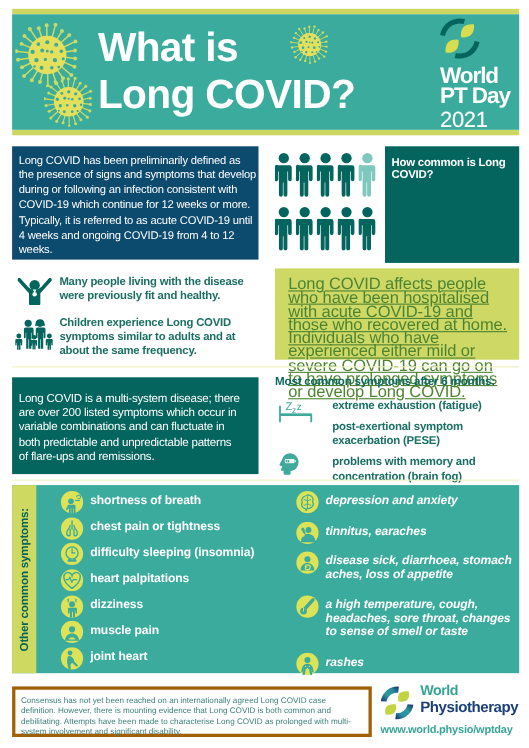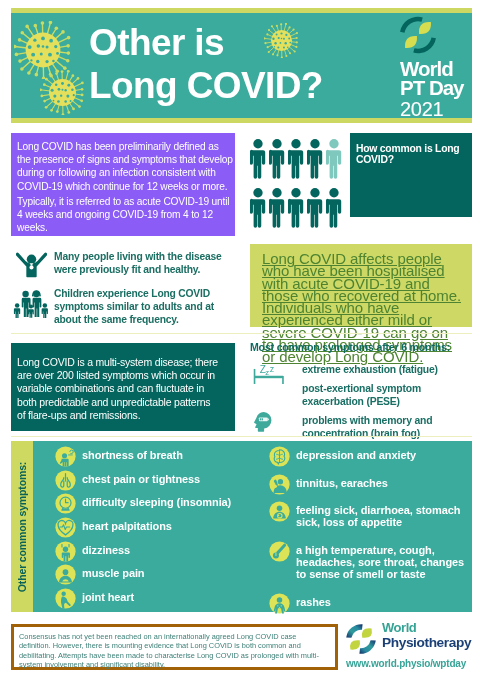--- a/index.html
+++ b/index.html
@@ -23,33 +23,33 @@
 
   .wptd{position:absolute;left:389px;top:1px;width:80px;text-align:left;}
   .wptd-mark{display:block;width:38px;height:38px;margin-left:-1px;margin-top:2px;}
   .wptd-l1,.wptd-l2{color:#fff;font-weight:bold;font-size:20.5px;line-height:19px;letter-spacing:-1.0px;}
   .wptd-l1{margin-top:5px;}
   .wptd-yr{color:#fff;font-size:20px;line-height:20px;letter-spacing:-0.3px;margin-top:2px;
            font-family:"Liberation Sans",sans-serif;
            -webkit-text-stroke:0.1px #fff;}
 
   
-  .teal-card{background:#8b5cf6;color:#fff;}
+  .teal-card{background:#0c4a6e;color:#fff;}
   .dark-card{background:#03655D;color:#fff;}
   .green-card{background:#CDD865;color:#2E6B3B;}
   .hrule{height:1px;background:#EDEFBF;}
 
   #def-card{left:11px;top:133px;width:224px;height:103px;padding:7px 1px 0 6px;}
   #def-card p{margin:0 0 2px 0;font-size:10.2px;line-height:13.2px;letter-spacing:-0.18px;}
 
   #people-grid{left:250px;top:139px;width:100px;height:96px;}
   .prow{display:flex;gap:4px;margin-bottom:9px;}
   .pcell{display:block;width:15px;height:40px;}
 
-  #prev-card{left:350px;top:133px;width:122px;height:84px;padding:11px 1px 0 6px;}
+  #prev-card{left:350px;top:133px;width:122px;height:106px;padding:11px 1px 0 6px;}
   .prev-head{font-weight:bold;font-size:10.4px;line-height:10.7px;color:#fff;letter-spacing:-0.25px;}
   .prev-body{margin-top:1px;color:#fff;font-size:9.3px;line-height:15.4px;font-weight:bold;letter-spacing:-0.2px;}
   .prev-body .big{font-size:16.5px;color:#B9D0CD;font-weight:normal;letter-spacing:-0.2px;}
   .prev-body .sml{font-size:9.3px;color:#fff;font-weight:bold;letter-spacing:-0.3px;}
 
   
   #facts{left:8px;top:250px;width:229px;}
   .fact{display:flex;align-items:flex-start;margin-bottom:8px;}
   .fact .ic{width:46px;flex:0 0 46px;display:flex;justify-content:center;}
   .fact .tx{font-size:10.3px;line-height:13.2px;color:#1B6E62;font-weight:bold;letter-spacing:-0.2px;padding-top:0px;max-width:174px;}
@@ -75,21 +75,21 @@
 
   
   #other{left:11px;top:441px;width:461px;height:171px;display:flex;background:#3AAB9C;}
   .other-tab{flex:0 0 22px;background:#CDD961;position:relative;}
   .other-tab span{position:absolute;left:50%;top:50%;
       transform:translate(-50%,-50%) rotate(-90deg);white-space:nowrap;
       font-size:10.6px;font-weight:bold;color:#0B6357;letter-spacing:-0.2px;}
   .other-body{flex:1;position:relative;}
   .other-col{position:absolute;top:5px;}
   #other-left{left:22px;width:180px;}
-  #other-right{left:236px;width:204px;}
+  #other-right{left:236px;width:204px;font-style:italic;}
   .srow{position:relative;min-height:23.7px;margin-bottom:0;}
   #other-right .srow{min-height:0;margin-bottom:11.8px;}
   .srow .sic{position:absolute;left:0;top:0;}
   .srow .stx{display:block;margin-left:27px;font-size:11px;line-height:11.9px;color:#fff;font-weight:bold;letter-spacing:-0.1px;padding-top:4px;padding-bottom:0;}
 
   
   #disclaimer{left:11px;top:624px;width:327px;height:46px;border:3px solid #a16207;padding:5px 5px 0 5px;}
   #disclaimer p{margin:0;font-size:7.4px;line-height:9.4px;color:#3E8078;max-width:314px;}
 
   #brand{left:344px;top:620px;width:128px;height:52px;}
@@ -110,21 +110,21 @@
       <svg class="virus virus-a" viewBox="0 0 100 100">
           <use href="#virus-shape"></use>
         </svg>
       <svg class="virus virus-b" viewBox="0 0 100 100">
           <use href="#virus-shape"></use>
         </svg>
       <svg class="virus virus-c" viewBox="0 0 100 100">
           <use href="#virus-shape"></use>
         </svg>
       <h1 class="title">
-        <span class="t1">Other is</span>
+        <span class="t1">What is</span>
         <span class="t2">Long COVID?</span>
       </h1>
       <div class="wptd">
         <svg class="wptd-mark" viewBox="0 0 100 100">
           <path d="M2.73 41.66 A48 48 0 0 1 62.42 3.64 L59.32 15.23 A36 36 0 0 0 14.55 43.75 Z" fill="#03655D"></path>
           <path d="M97.27 58.34 A48 48 0 0 1 37.58 96.36 L40.68 84.77 A36 36 0 0 0 85.45 56.25 Z" fill="#03655D"></path>
           <path d="M83.94 16.06 Q86.77 50 52.83 47.17 Q50 13.23 83.94 16.06 Z" fill="#D6DD4E"></path>
           <path d="M16.06 83.94 Q13.23 50 47.17 52.83 Q50 86.77 16.06 83.94 Z" fill="#D6DD4E"></path>
         </svg>
         <div class="wptd-l1">World</div>
@@ -384,21 +384,21 @@
             <span class="sic"><svg viewBox="0 0 32 32" width="21" height="21">
                 <circle cx="16" cy="16" r="15.4" fill="#DDE356"></circle>
                 <g fill="#3AAB9C">
                   <circle cx="16" cy="11.2" r="4.2"></circle>
                   <path d="M16 16.5c-5 0-8.8 3.4-9.6 9.2a0.9 0.9 0 0 0 0.9 1.1h17.4a0.9 0.9 0 0 0 0.9-1.1C24.8 19.9 21 16.5 16 16.5z"></path>
                 </g>
                 <g fill="none" stroke="#DDE356" stroke-width="1.6" stroke-linecap="round">
                   <path d="M13.1 21.7c0-1.6 1.4-2.6 3.2-2.6 2.2 0 3.6 1.3 3.6 3.2 0 2.4-2 3.4-3.8 3.4-1.8 0-3-0.8-3-2.1 0-1.1 0.9-1.7 2-1.7"></path>
                 </g>
               </svg></span>
-            <span class="stx">feeling sick, diarrhoea, stomach sick, loss of appetite</span>
+            <span class="stx">disease sick, diarrhoea, stomach aches, loss of appetite</span>
           </div>
           <div class="srow">
             <span class="sic"><svg viewBox="0 0 32 32" width="21" height="21">
                 <circle cx="16" cy="16" r="15.4" fill="#DDE356"></circle>
                 <g fill="#3AAB9C">
                   <path d="M22.1 4.8a2.3 2.3 0 0 1 3.3 3.3L14.1 20.6l-3.3-3.3z"></path>
                   <circle cx="10.6" cy="22.2" r="4.6"></circle>
                 </g>
                 <path d="M10.6 18.7v3.5" stroke="#DDE356" stroke-width="1.4" stroke-linecap="round"></path>
               </svg></span>

